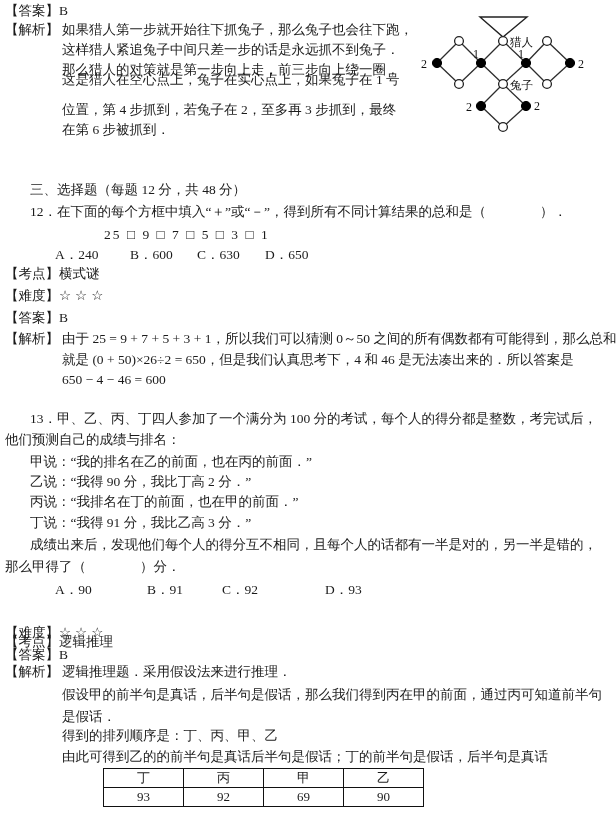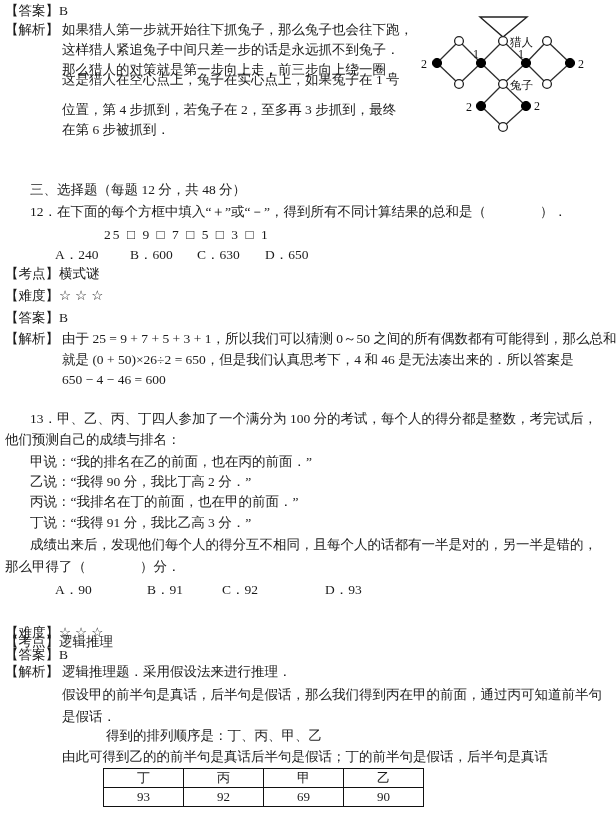--- a/index.html
+++ b/index.html
@@ -134,21 +134,21 @@
 <div class="abs" style="left:5px;top:625px;">
   <span class="lbl">【难度】</span><span class="val stars">☆☆☆</span>
 </div>
 <div class="abs" style="left:5px;top:647px;">
   <span class="lbl">【答案】</span><span class="val">B</span>
 </div>
 <div class="abs" style="left:5px;top:664px;">【解析】</div>
 <div class="abs" style="left:62px;top:664px;">逻辑推理题．采用假设法来进行推理．</div>
 <div class="abs" style="left:62px;top:687px;">假设甲的前半句是真话，后半句是假话，那么我们得到丙在甲的前面，通过丙可知道前半句</div>
 <div class="abs" style="left:62px;top:709px;">是假话．</div>
-<div class="abs" style="left:62px;top:728px;margin-left:44px;">得到的排列顺序是：丁、丙、甲、乙</div>
+<div class="abs" style="left:62px;top:728px;">得到的排列顺序是：丁、丙、甲、乙</div>
 <div class="abs" style="left:62px;top:749px;">由此可得到乙的的前半句是真话后半句是假话；丁的前半句是假话，后半句是真话</div>
 
 <table class="score">
   <tbody>
       <tr>
     <td>丁</td>
     <td>丙</td>
     <td>甲</td>
     <td>乙</td>
   </tr>

